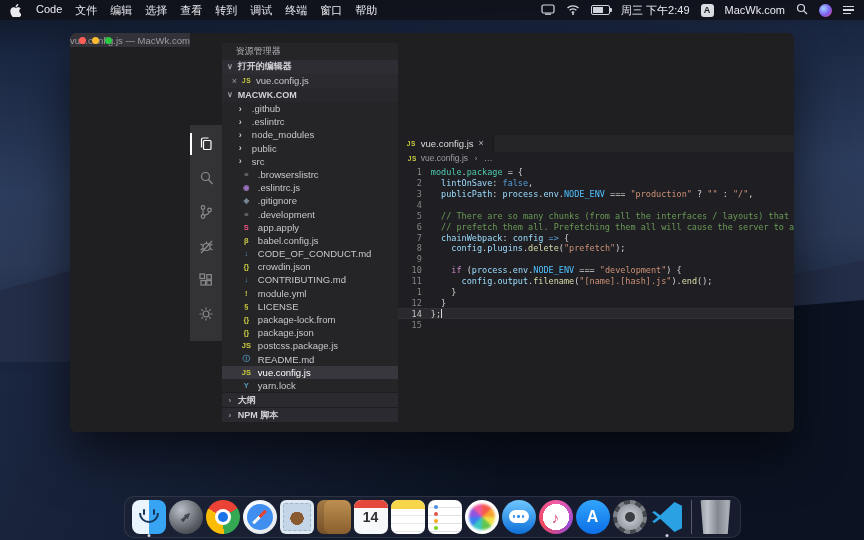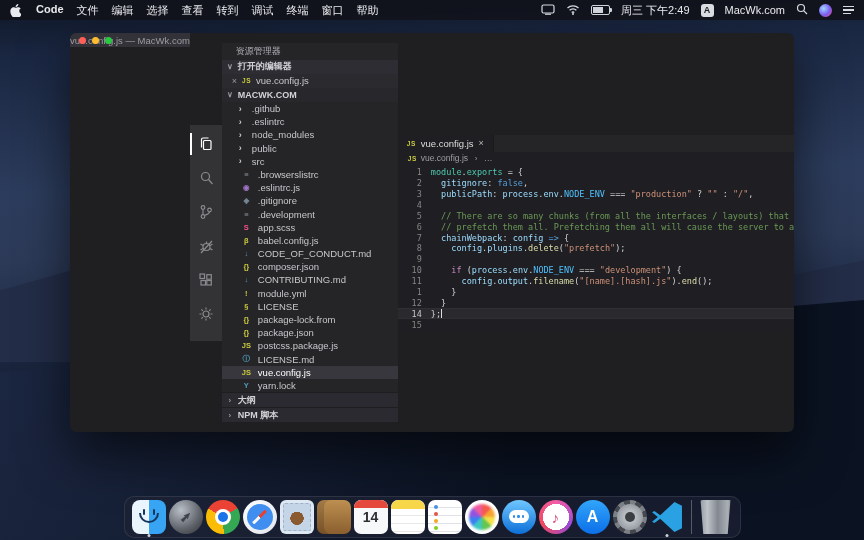--- a/index.html
+++ b/index.html
@@ -14,21 +14,21 @@
     clip-path:polygon(0 45%,8% 30%,18% 48%,30% 20%,42% 50%,55% 28%,66% 45%,78% 12%,88% 38%,100% 22%,100% 100%,0 100%);}
   .ridge2{position:absolute;left:0;right:0;top:300px;height:240px;
     background:linear-gradient(115deg,#1c2742,#0b1322 60%);
     clip-path:polygon(0 30%,100% 0,100% 100%,0 100%);}
 
   
   .menubar{position:absolute;top:0;left:0;right:0;height:20px;background:rgba(17,19,27,.9);
     display:flex;align-items:center;padding:0 10px;color:#e9eaee;font-size:11px;z-index:50;}
   .menubar .left{display:flex;align-items:center;gap:14px;}
   .menu-item{cursor:default;}
-  .menu-item.app-name{font-weight:bold;}
+  .menu-item.app-name{font-weight:normal;}
   .apple{width:12px;height:14px;display:flex;align-items:center;}
   .menubar .right{margin-left:auto;display:flex;align-items:center;gap:11px;}
   .batt{width:17px;height:8px;border:1px solid #cfd3da;border-radius:2px;position:relative;}
   .batt:before{content:"";position:absolute;left:1px;top:1px;bottom:1px;width:10px;background:#cfd3da;}
   .batt:after{content:"";position:absolute;right:-3px;top:2px;width:2px;height:4px;background:#cfd3da;border-radius:0 1px 1px 0;}
   .ime{width:13px;height:13px;border-radius:3px;background:#d9dce1;color:#1b1d22;font-size:9px;font-weight:bold;
        display:flex;align-items:center;justify-content:center;}
   .siri{width:13px;height:13px;border-radius:50%;
        background:radial-gradient(circle at 35% 35%,#9fd4ff,#7a5bf0 55%,#e052a0 85%);}
   .nclist{display:flex;flex-direction:column;gap:2px;}
@@ -322,33 +322,33 @@
           <div class="tree-row">
             <span class="ficon" style="color: rgb(122, 138, 153);">◈</span>
             <span>.gitignore</span>
           </div>
           <div class="tree-row">
             <span class="ficon" style="color: rgb(138, 145, 153);">≡</span>
             <span>.development</span>
           </div>
           <div class="tree-row">
             <span class="ficon" style="color: rgb(245, 83, 133);">S</span>
-            <span>app.scss</span>
+            <span>app.apply</span>
           </div>
           <div class="tree-row">
             <span class="ficon" style="color: rgb(203, 203, 65);">β</span>
             <span>babel.config.js</span>
           </div>
           <div class="tree-row">
             <span class="ficon" style="color: rgb(81, 154, 186);">↓</span>
             <span>CODE_OF_CONDUCT.md</span>
           </div>
           <div class="tree-row">
             <span class="ficon" style="color: rgb(203, 203, 65);">{}</span>
-            <span>composer.json</span>
+            <span>crowdin.json</span>
           </div>
           <div class="tree-row">
             <span class="ficon" style="color: rgb(81, 154, 186);">↓</span>
             <span>CONTRIBUTING.md</span>
           </div>
           <div class="tree-row">
             <span class="ficon" style="color: rgb(203, 203, 65);">!</span>
             <span>module.yml</span>
           </div>
           <div class="tree-row">
@@ -362,21 +362,21 @@
           <div class="tree-row">
             <span class="ficon" style="color: rgb(203, 203, 65);">{}</span>
             <span>package.json</span>
           </div>
           <div class="tree-row">
             <span class="ficon" style="color: rgb(203, 203, 65);">JS</span>
             <span>postcss.package.js</span>
           </div>
           <div class="tree-row">
             <span class="ficon" style="color: rgb(81, 154, 186);">ⓘ</span>
-            <span>LICENSE.md</span>
+            <span>README.md</span>
           </div>
           <div class="tree-row selected">
             <span class="ficon" style="color: rgb(203, 203, 65);">JS</span>
             <span>vue.config.js</span>
           </div>
           <div class="tree-row">
             <span class="ficon" style="color: rgb(81, 154, 186);">Y</span>
             <span>yarn.lock</span>
           </div>
         </div>
@@ -405,22 +405,22 @@
         </div>
       </div>
       <div class="breadcrumb">
         <span class="jsbadge">JS</span>
         <span>vue.config.js</span>
         <span class="chev">›</span>
         <span>…</span>
       </div>
       <div class="code-wrap">
         <div id="code-lines">
-            <div class="code-line"><span class="ln">1</span><span class="lc"><span style="color: rgb(78, 201, 176);">module</span><span style="color: rgb(212, 212, 212);">.</span><span style="color: rgb(78, 201, 176);">exports</span><span style="color: rgb(212, 212, 212);"> = {</span></span></div>
-            <div class="code-line"><span class="ln">2</span><span class="lc"><span style="color: rgb(156, 220, 254);">  gitignore</span><span style="color: rgb(212, 212, 212);">: </span><span style="color: rgb(86, 156, 214);">false</span><span style="color: rgb(212, 212, 212);">,</span></span></div>
+            <div class="code-line"><span class="ln">1</span><span class="lc"><span style="color: rgb(78, 201, 176);">module</span><span style="color: rgb(212, 212, 212);">.</span><span style="color: rgb(78, 201, 176);">package</span><span style="color: rgb(212, 212, 212);"> = {</span></span></div>
+            <div class="code-line"><span class="ln">2</span><span class="lc"><span style="color: rgb(156, 220, 254);">  lintOnSave</span><span style="color: rgb(212, 212, 212);">: </span><span style="color: rgb(86, 156, 214);">false</span><span style="color: rgb(212, 212, 212);">,</span></span></div>
             <div class="code-line"><span class="ln">3</span><span class="lc"><span style="color: rgb(156, 220, 254);">  publicPath</span><span style="color: rgb(212, 212, 212);">: </span><span style="color: rgb(156, 220, 254);">process</span><span style="color: rgb(212, 212, 212);">.</span><span style="color: rgb(156, 220, 254);">env</span><span style="color: rgb(212, 212, 212);">.</span><span style="color: rgb(79, 193, 255);">NODE_ENV</span><span style="color: rgb(212, 212, 212);"> === </span><span style="color: rgb(206, 145, 120);">"production"</span><span style="color: rgb(212, 212, 212);"> ? </span><span style="color: rgb(206, 145, 120);">""</span><span style="color: rgb(212, 212, 212);"> : </span><span style="color: rgb(206, 145, 120);">"/"</span><span style="color: rgb(212, 212, 212);">,</span></span></div>
             <div class="code-line"><span class="ln">4</span><span class="lc"></span></div>
             <div class="code-line"><span class="ln">5</span><span class="lc"><span style="color: rgb(212, 212, 212);">  </span><span style="color: rgb(106, 153, 85);">// There are so many chunks (from all the interfaces / layouts) that we need to make sure to</span></span></div>
             <div class="code-line"><span class="ln">6</span><span class="lc"><span style="color: rgb(212, 212, 212);">  </span><span style="color: rgb(106, 153, 85);">// prefetch them all. Prefetching them all will cause the server to apply rate limits in mos</span></span></div>
             <div class="code-line"><span class="ln">7</span><span class="lc"><span style="color: rgb(156, 220, 254);">  chainWebpack</span><span style="color: rgb(212, 212, 212);">: </span><span style="color: rgb(156, 220, 254);">config</span><span style="color: rgb(212, 212, 212);"> </span><span style="color: rgb(86, 156, 214);">=&gt;</span><span style="color: rgb(212, 212, 212);"> {</span></span></div>
             <div class="code-line"><span class="ln">8</span><span class="lc"><span style="color: rgb(156, 220, 254);">    config</span><span style="color: rgb(212, 212, 212);">.</span><span style="color: rgb(156, 220, 254);">plugins</span><span style="color: rgb(212, 212, 212);">.</span><span style="color: rgb(220, 220, 170);">delete</span><span style="color: rgb(212, 212, 212);">(</span><span style="color: rgb(206, 145, 120);">"prefetch"</span><span style="color: rgb(212, 212, 212);">);</span></span></div>
             <div class="code-line"><span class="ln">9</span><span class="lc"></span></div>
             <div class="code-line"><span class="ln">10</span><span class="lc"><span style="color: rgb(212, 212, 212);">    </span><span style="color: rgb(197, 134, 192);">if</span><span style="color: rgb(212, 212, 212);"> (</span><span style="color: rgb(156, 220, 254);">process</span><span style="color: rgb(212, 212, 212);">.</span><span style="color: rgb(156, 220, 254);">env</span><span style="color: rgb(212, 212, 212);">.</span><span style="color: rgb(79, 193, 255);">NODE_ENV</span><span style="color: rgb(212, 212, 212);"> === </span><span style="color: rgb(206, 145, 120);">"development"</span><span style="color: rgb(212, 212, 212);">) {</span></span></div>
             <div class="code-line"><span class="ln">11</span><span class="lc"><span style="color: rgb(156, 220, 254);">      config</span><span style="color: rgb(212, 212, 212);">.</span><span style="color: rgb(156, 220, 254);">output</span><span style="color: rgb(212, 212, 212);">.</span><span style="color: rgb(220, 220, 170);">filename</span><span style="color: rgb(212, 212, 212);">(</span><span style="color: rgb(206, 145, 120);">"[name].[hash].js"</span><span style="color: rgb(212, 212, 212);">)</span><span style="color: rgb(212, 212, 212);">.</span><span style="color: rgb(220, 220, 170);">end</span><span style="color: rgb(212, 212, 212);">();</span></span></div>
             <div class="code-line"><span class="ln">1</span><span class="lc"><span style="color: rgb(212, 212, 212);">    }</span></span></div>

